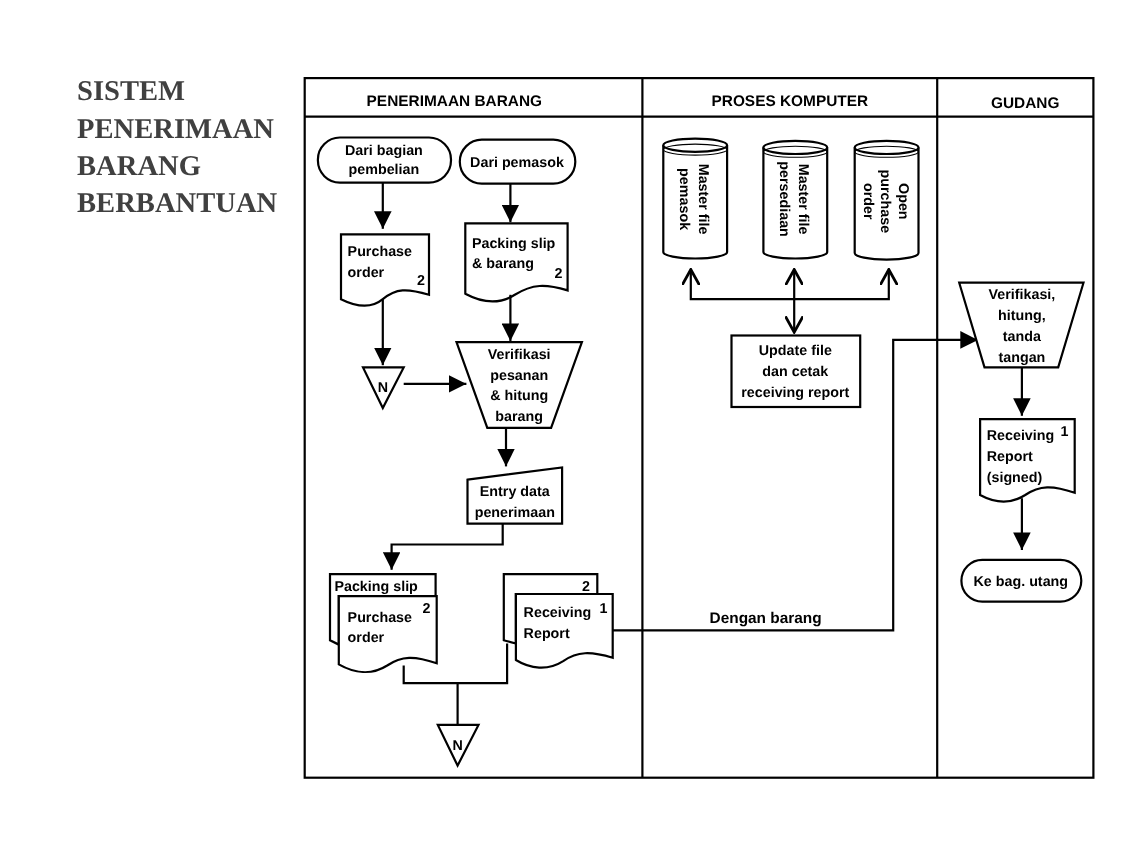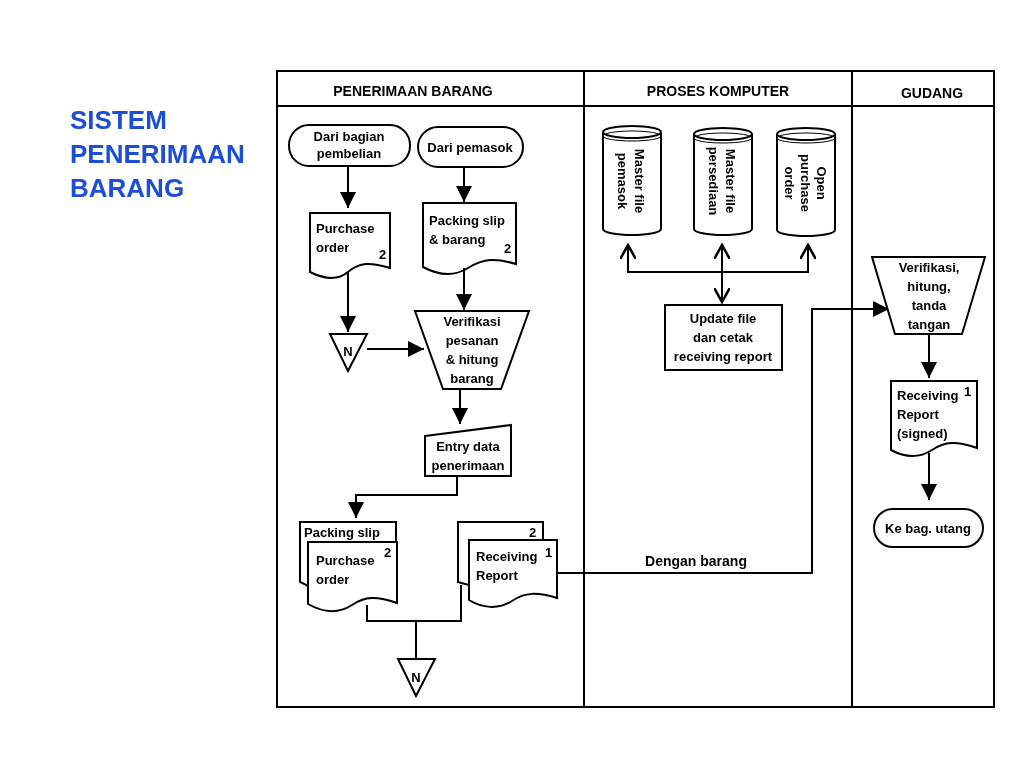--- a/index.html
+++ b/index.html
@@ -1,33 +1,34 @@
 <!DOCTYPE html>
 <html><head>
 <meta charset="utf-8">
 <style>
   html, body { margin:0; padding:0; background:#ffffff; }
   body { width:1024px; height:768px; position:relative; overflow:hidden; font-family:"Liberation Sans", sans-serif; }
-  .title { position:absolute; left:70px; top:66px; font-family:Liberation Sans, sans-serif; font-weight:bold; font-size:26px; line-height:34px; color:#1d4ed8;margin-top:37px; }
+  .title { position:absolute; left:70px; top:66px; font-family:Liberation Serif, serif; font-weight:bold; font-size:26px; line-height:34px; color:#404040; }
   .title div { white-space:nowrap; }
   svg { position:absolute; left:0; top:0; }
   svg text { font-family:"Liberation Sans", sans-serif; font-weight:bold; fill:#000; }
   .hdr { font-size:14px; }
   .lbl { font-size:13px; }
   .num { font-size:13px; }
   .shape { fill:#fff; stroke:#000; stroke-width:2; }
   .line { fill:none; stroke:#000; stroke-width:2; }
 </style>
 </head>
 <body>
 
 <div class="title">
   <div>SISTEM</div>
   <div>PENERIMAAN</div>
   <div>BARANG</div>
+  <div>BERBANTUAN</div>
 </div>
 
 <svg width="1024" height="768" viewBox="0 0 1024 768">
   <defs>
     <marker id="arr" viewBox="0 0 10 10" refX="10" refY="5" markerWidth="8" markerHeight="8" orient="auto-start-reverse">
       <path d="M0,0 L10,5 L0,10 z" fill="#000"></path>
     </marker>
     <marker id="openarr" viewBox="0 0 10 10" refX="9" refY="5" markerWidth="8" markerHeight="8" orient="auto-start-reverse">
       <path d="M0,0 L9,5 L0,10" fill="none" stroke="#000" stroke-width="1.6"></path>
     </marker>

